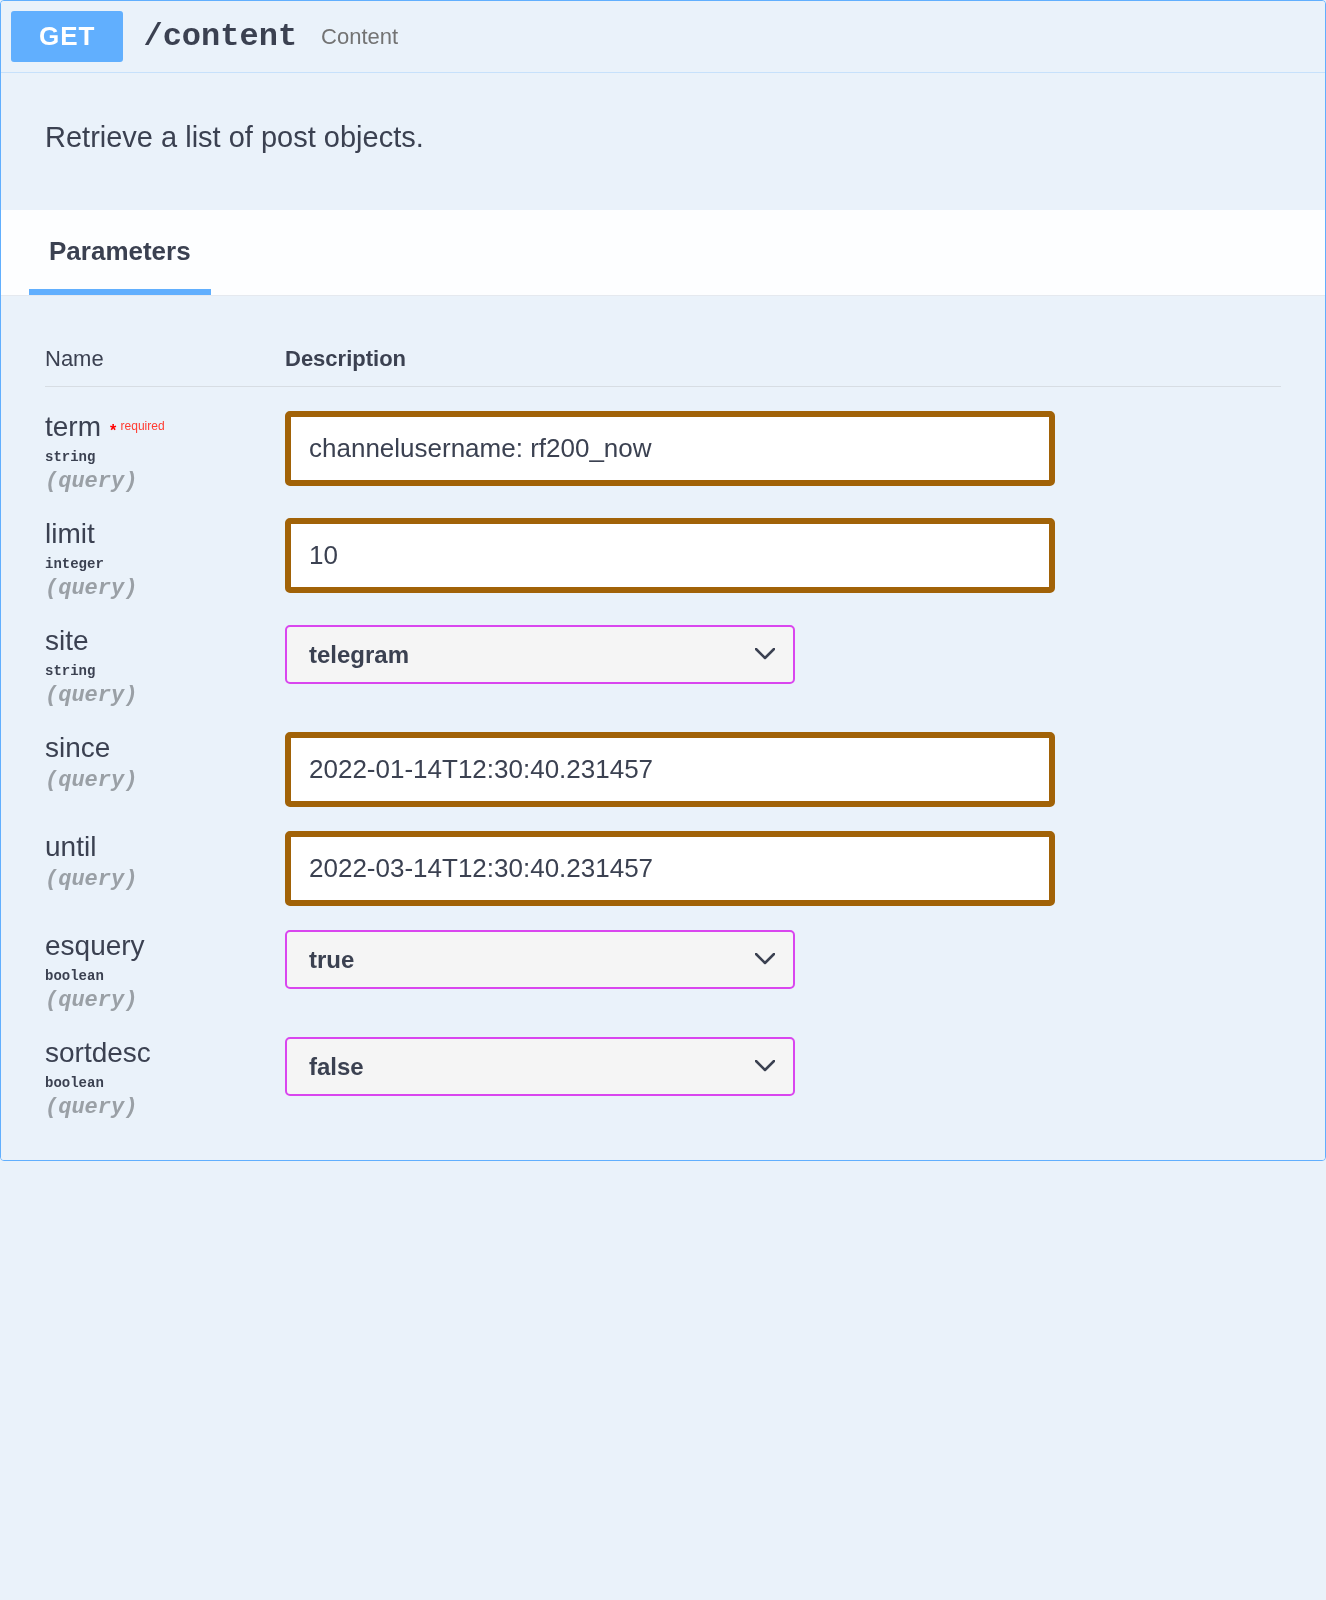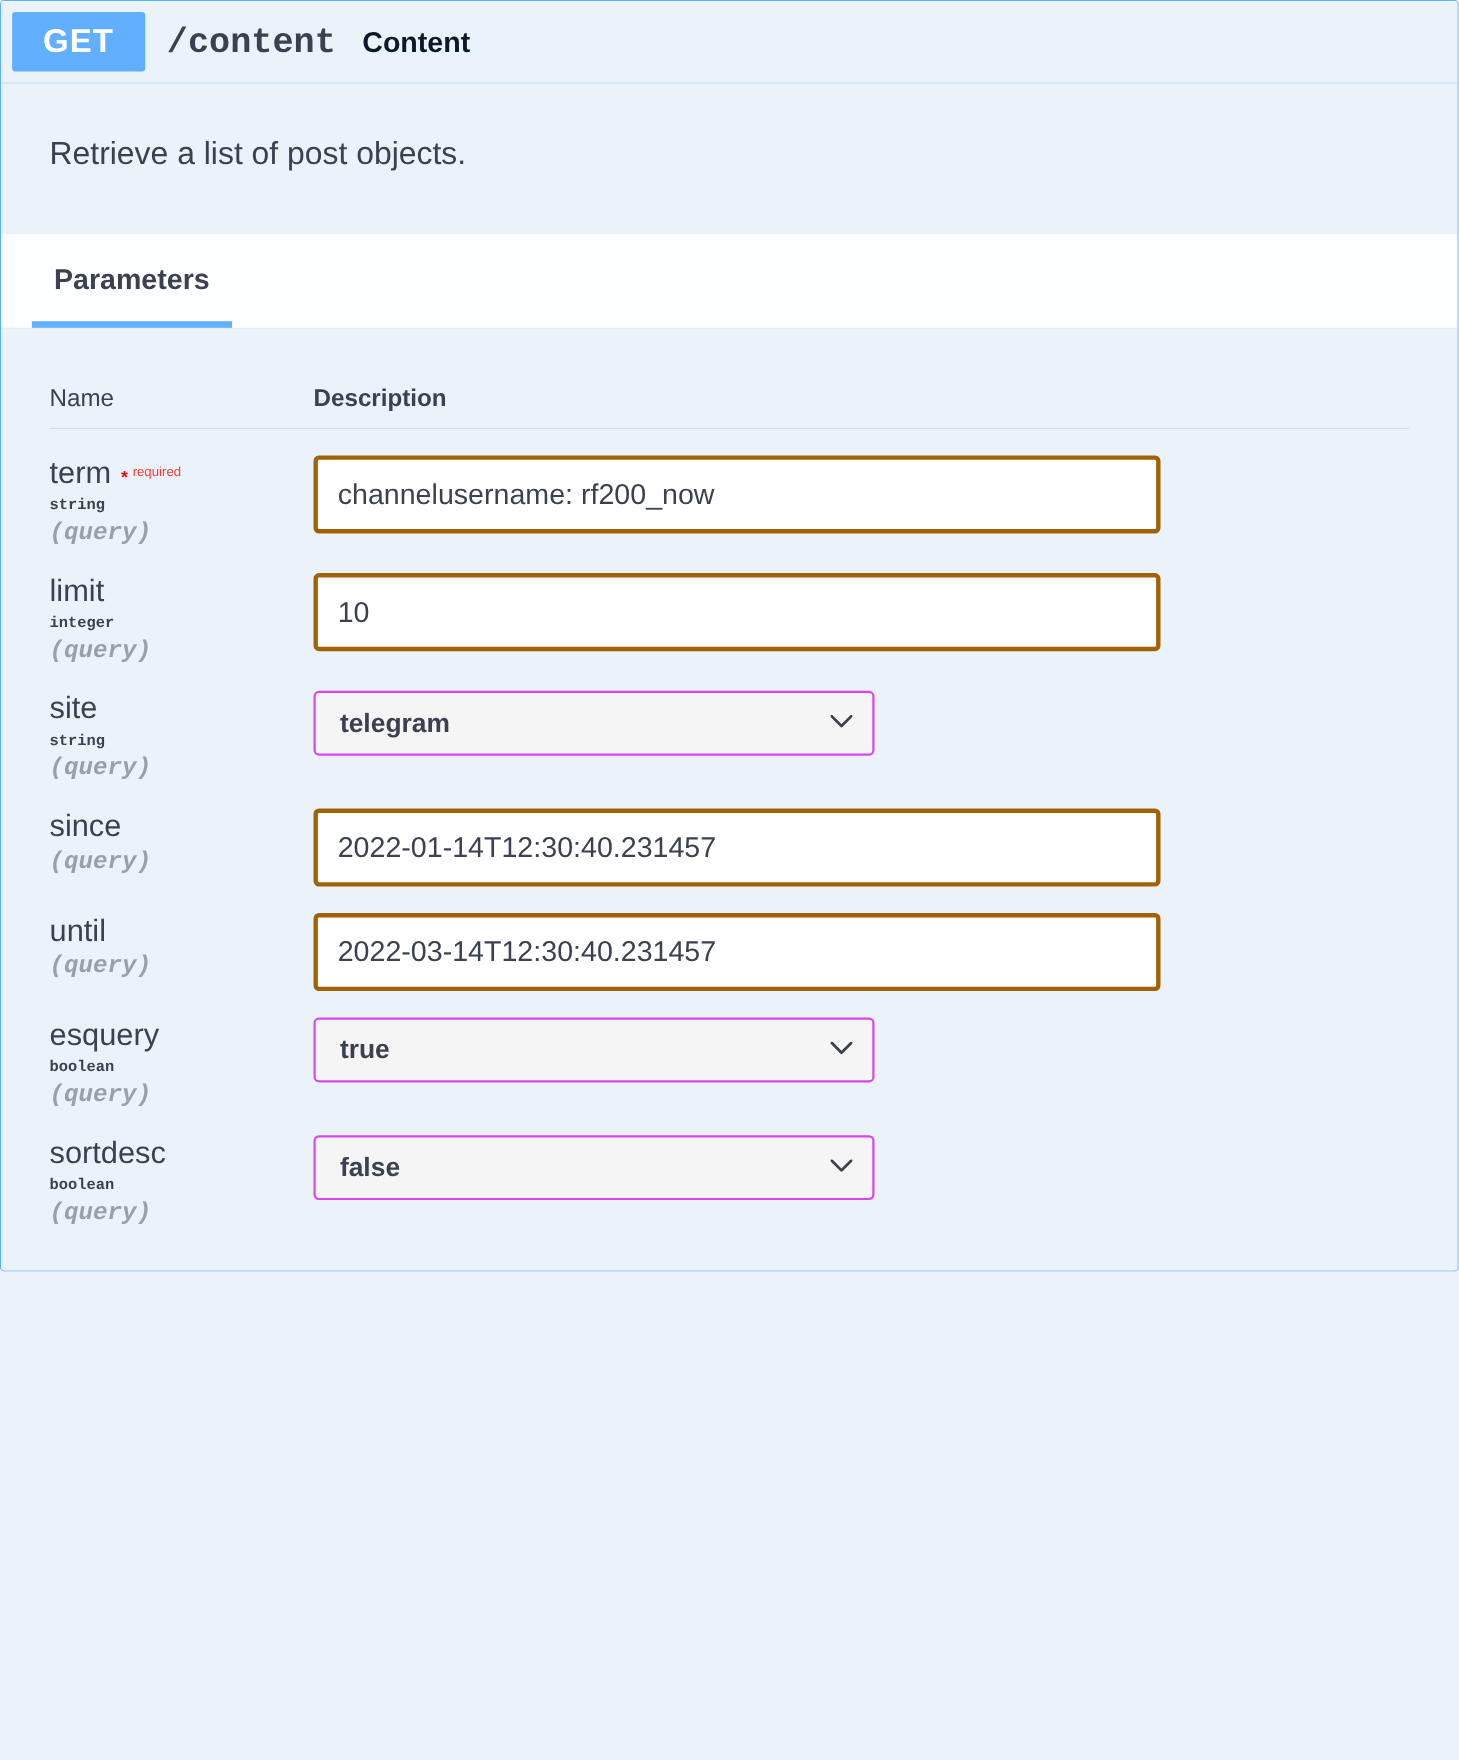--- a/index.html
+++ b/index.html
@@ -18,38 +18,37 @@
       display: flex;
       align-items: center;
       padding: 10px 10px;
       background: #eaf2fa;
       gap: 20px;
     }
     .method-badge {
       background: #61affe;
       color: #fff;
       font-weight: 700;
-      font-size: 30px;
+      font-size: 26px;
       letter-spacing: 1px;
       padding: 10px 28px;
       border-radius: 3px;
       font-family: -apple-system, sans-serif;
     }
     .path {
       font-family: "SFMono-Regular", Consolas, "Liberation Mono", Menlo, monospace;
       font-size: 32px;
       font-weight: 700;
       color: #3b4151;
       text-align: right;
     }
     .summary {
-      font-size: 26px;
-      color: #0f172a;
+      font-size: 22px;
+      color: #737373;
       margin-left: 4px;
-      font-weight: bold;
     }
     .description {
       padding: 48px 44px 56px 44px;
       font-size: 29px;
       color: #3b4151;
       background: #eaf2fa;
       border-top: 1px solid rgba(97,175,254,.25);
     }
     .tabs {
       display: flex;
@@ -126,21 +125,21 @@
       font-size: 22px;
       font-style: italic;
       font-weight: 700;
       color: #9aa0a6;
       margin-top: 4px;
     }
     .text-input {
       width: 100%;
       font-size: 26px;
       padding: 16px 18px;
-      border: 4px solid #a16207;
+      border: 6px solid #a16207;
       border-radius: 5px;
       background: #fff;
       color: #3b4151;
       font-family: inherit;
     }
     .select-wrap {
       position: relative;
       width: 510px;
     }
     .select-el {

